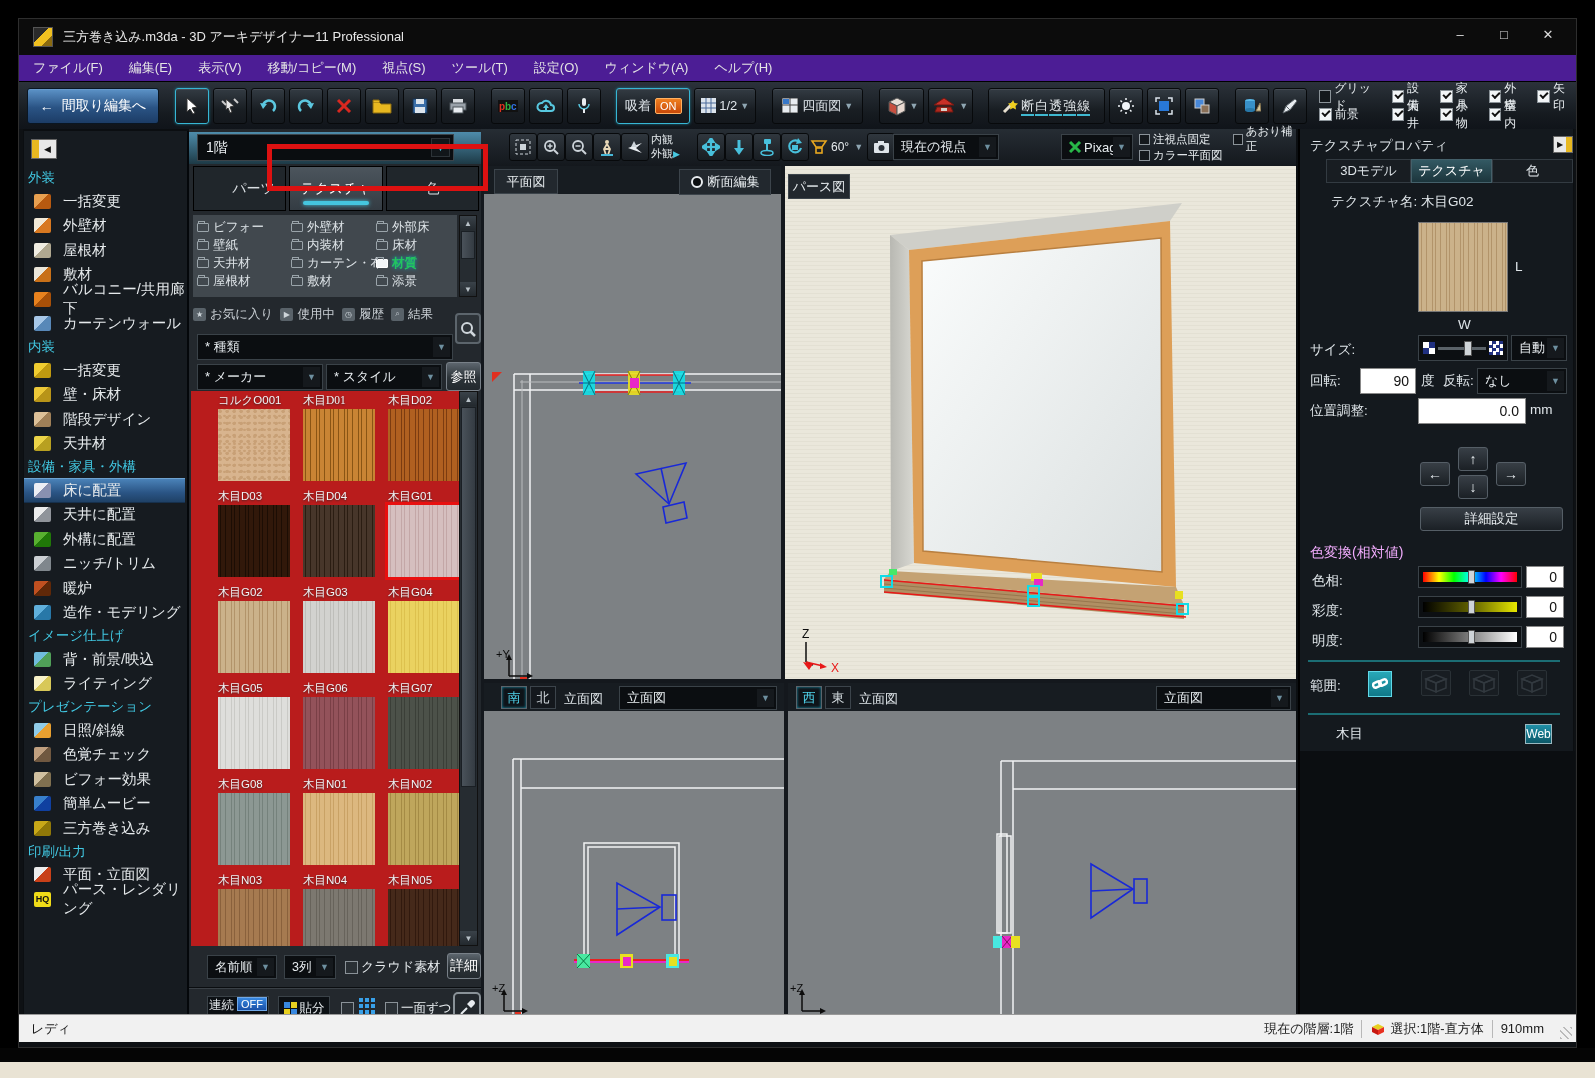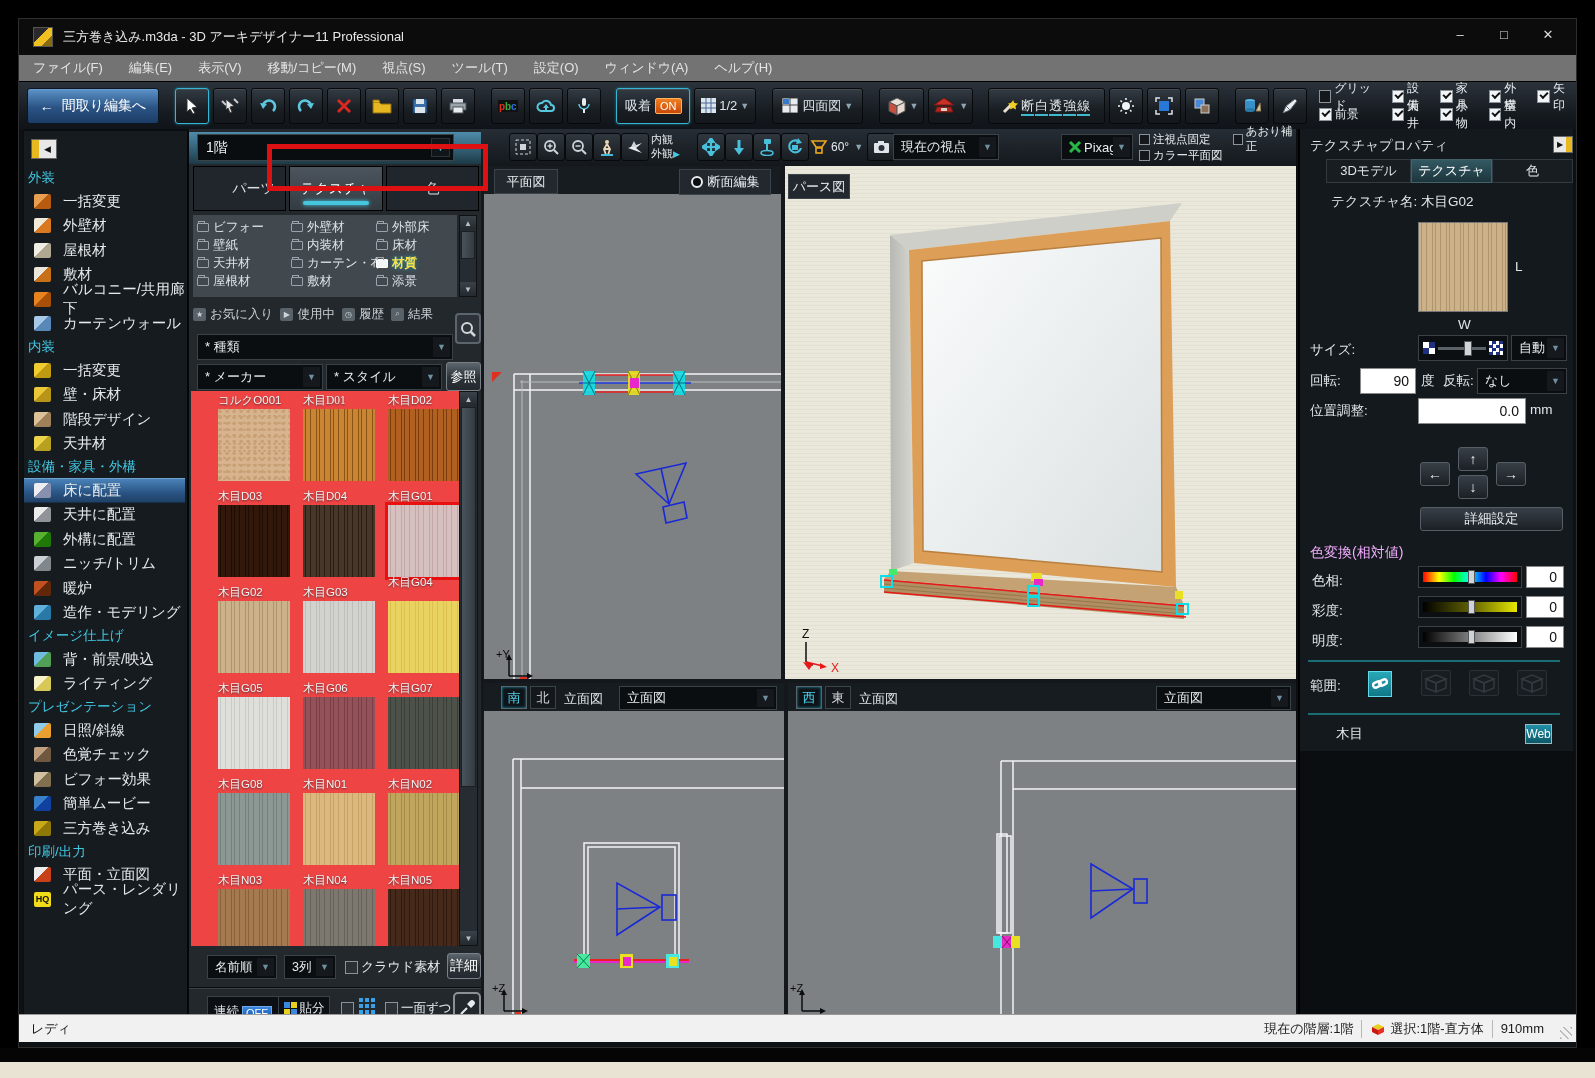--- a/index.html
+++ b/index.html
@@ -5,21 +5,21 @@
 *{margin:0;padding:0;box-sizing:border-box}
 html,body{width:1595px;height:1078px;background:#000;font-family:"Liberation Sans",sans-serif;overflow:hidden;position:relative}
 #app{position:absolute;left:18px;top:18px;width:1559px;height:1030px;background:#0e1114;border:1px solid #2e2e2e}
 
 #titlebar{position:absolute;left:0;top:0;right:0;height:36px;background:#0c0c0c;display:flex;align-items:center}
 #applogo{width:20px;height:20px;margin-left:14px;background:linear-gradient(135deg,#2a2a2a 0 40%,#f0c020 40% 70%,#8a6a10 70%);border:1px solid #555}
 #apptitle{color:#e8e8e8;font-size:13px;margin-left:10px}
 .winbtn{width:44px;height:30px;display:flex;align-items:center;justify-content:center;color:#ddd;font-size:13px}
 #winbtns{position:absolute;right:6px;top:0;display:flex}
 
-#menubar{position:absolute;left:0;top:36px;right:0;height:26px;background:#737373;display:flex;align-items:center;padding-left:14px;gap:26px}
+#menubar{position:absolute;left:0;top:36px;right:0;height:26px;background:#4c1d95;display:flex;align-items:center;padding-left:14px;gap:26px}
 #menubar span{color:#e4e4e4;font-size:13px}
 
 #toolbar{position:absolute;left:0;top:62px;right:0;height:48px;background:linear-gradient(180deg,#2b323a,#151a1f 70%,#10141a);border-top:1px solid #000;display:flex;align-items:center;padding-left:8px;gap:4px}
 .tbtn{height:36px;min-width:34px;background:linear-gradient(180deg,#333b43,#191e23 60%,#14181d);border:1px solid #07090b;border-radius:3px;display:flex;align-items:center;justify-content:center;color:#dfe5ea;font-size:12px;box-shadow:inset 0 1px 0 rgba(255,255,255,.09)}
 .tbtn.active{border:1px solid #37b6d4;box-shadow:0 0 3px #1b768c,inset 0 1px 0 rgba(255,255,255,.09)}
 .tbsep{width:8px}
 #backbtn{width:136px;background:linear-gradient(180deg,#5c93c8,#2a5384 55%,#1c3c66);border:1px solid #0a1622;color:#fff;font-size:14px;gap:8px}
 .ddarrow{color:#8fa6b2;font-size:9px;margin-left:3px}
 .checkgrid{display:flex;gap:10px;margin-left:8px}
 .checkcol{display:flex;flex-direction:column;gap:2px}
@@ -47,32 +47,32 @@
 #floorarr{position:absolute;right:3px;top:3px;width:19px;height:19px;background:#11161a;border:1px solid #2c3338;color:#49b9d6;font-size:9px;display:flex;align-items:center;justify-content:center}
 .ptab{position:absolute;top:37px;height:45px;background:#20262b;border:1px solid #000;color:#d9dee2;font-size:14px;display:flex;align-items:center;justify-content:center}
 .ptab.active{background:linear-gradient(180deg,#4c555d,#343c43);color:#fff}
 .ptab.active .underline{position:absolute;bottom:5px;left:14%;width:72%;height:4px;background:#45c6de;border-radius:2px;box-shadow:0 0 4px #45c6de}
 #catlist{position:absolute;left:4px;top:86px;width:264px;height:82px;background:#41484e;overflow:hidden}
 .catitem{position:absolute;display:flex;align-items:center;gap:4px;height:16px}
 .folder{width:12px;height:9px;border:1px solid #9aa4aa;border-radius:1px;position:relative;background:transparent}
 .folder:before{content:"";position:absolute;left:0;top:-3px;width:5px;height:2px;border:1px solid #9aa4aa;border-bottom:none}
 .catitem span{color:#dde3e7;font-size:12.5px;white-space:nowrap}
 .catitem.sel .folder{background:#f2f5f7;border-color:#fff}
-.catitem.sel span{color:#fde047;font-weight:bold;text-shadow:0 0 4px #1a97b4}
+.catitem.sel span{color:#22c55e;font-weight:bold;text-shadow:0 0 4px #1a97b4}
 .vscroll{position:absolute;background:#262c31;border:1px solid #111}
 .varrow{position:absolute;left:0;width:100%;height:14px;background:linear-gradient(180deg,#3a4249,#23292e);color:#b9c2c8;font-size:8px;display:flex;align-items:center;justify-content:center}
 .vthumb{position:absolute;left:1px;background:linear-gradient(90deg,#4a525a,#343b42);border:1px solid #1a1f24}
 #filterrow{position:absolute;left:4px;top:172px;width:250px;height:26px;display:flex;align-items:center;gap:7px}
 .fitem{display:flex;align-items:center;gap:4px;color:#c9cfd4;font-size:12.5px}
 .ficon{width:13px;height:13px;border-radius:2px;background:#596269;display:flex;align-items:center;justify-content:center;color:#cdd4d9;font-size:8px}
 #searchbtn{position:absolute;left:266px;top:184px;width:26px;height:31px;background:#2d3338;border:2px solid #5c656c;border-radius:4px;display:flex;align-items:center;justify-content:center}
 .dd{background:#0b0e11;border:1px solid #3a4248;color:#e8edf0;font-size:13px;display:flex;align-items:center;padding-left:7px;position:absolute}
 .dd .arr{position:absolute;right:2px;top:2px;bottom:2px;width:17px;background:#15191d;color:#6e90a0;font-size:9px;display:flex;align-items:center;justify-content:center}
 .btn3d{background:linear-gradient(180deg,#5d666e,#2c3338 55%,#23292e);border:1px solid #788088;border-radius:3px;color:#fff;font-size:13px;display:flex;align-items:center;justify-content:center;position:absolute}
-#texgrid{position:absolute;left:2px;top:262px;width:268px;height:555px;background:#ef4444;overflow:hidden}
+#texgrid{position:absolute;left:2px;top:262px;width:268px;height:555px;background:#b91c1c;overflow:hidden}
 .texlabel{position:absolute;color:#f2f4f6;font-size:11.5px;text-shadow:0 1px 2px rgba(40,40,40,.8);white-space:nowrap}
 .texthumb{position:absolute;width:72px;height:72px}
 .texthumb.sel{outline:3px solid #e81010;outline-offset:0}
 
 #center{position:absolute;left:462px;top:110px;width:815px;height:887px;background:#14181d}
 #vptoolbar{position:absolute;left:0;top:0;width:815px;height:37px;background:linear-gradient(180deg,#262d34,#14181d)}
 .vbtn{position:absolute;top:4px;height:28px;width:28px;background:linear-gradient(180deg,#30373e,#181d22);border:1px solid #07090b;border-radius:3px;display:flex;align-items:center;justify-content:center;color:#dfe5ea;font-size:12px}
 .pane{position:absolute;background:#7d8184;overflow:hidden}
 .panehdr{position:absolute;left:0;top:0;right:0;height:28px;background:#171c21}
 .panetab{position:absolute;background:#22282e;border:1px solid #3c444b;color:#e8edf0;font-size:13px;display:flex;align-items:center;justify-content:center}
@@ -586,21 +586,21 @@
         <div class="texlabel" style="left: 27px; top: 98px;">木目D03</div>
         <div class="texthumb" style="left: 27px; top: 114px; background: repeating-linear-gradient(90deg, rgb(49, 24, 10) 0px, rgb(49, 24, 10) 2px, rgb(28, 13, 4) 2px, rgb(28, 13, 4) 3px, rgb(49, 24, 10) 3px, rgb(49, 24, 10) 7px, rgb(28, 13, 4) 7px, rgb(28, 13, 4) 8px, rgb(49, 24, 10) 8px, rgb(49, 24, 10) 13px, rgb(28, 13, 4) 13px, rgb(28, 13, 4) 14px);"></div>
         <div class="texlabel" style="left: 112px; top: 98px;">木目D04</div>
         <div class="texthumb" style="left: 112px; top: 114px; background: repeating-linear-gradient(90deg, rgb(71, 54, 42) 0px, rgb(71, 54, 42) 2px, rgb(43, 29, 18) 2px, rgb(43, 29, 18) 3px, rgb(71, 54, 42) 3px, rgb(71, 54, 42) 7px, rgb(43, 29, 18) 7px, rgb(43, 29, 18) 8px, rgb(71, 54, 42) 8px, rgb(71, 54, 42) 13px, rgb(43, 29, 18) 13px, rgb(43, 29, 18) 14px);"></div>
         <div class="texlabel" style="left: 197px; top: 98px;">木目G01</div>
         <div class="texthumb sel" style="left: 197px; top: 114px; background: repeating-linear-gradient(90deg, rgb(213, 191, 191) 0px, rgb(213, 191, 191) 2px, rgb(195, 167, 167) 2px, rgb(195, 167, 167) 3px, rgb(213, 191, 191) 3px, rgb(213, 191, 191) 7px, rgb(195, 167, 167) 7px, rgb(195, 167, 167) 8px, rgb(213, 191, 191) 8px, rgb(213, 191, 191) 13px, rgb(195, 167, 167) 13px, rgb(195, 167, 167) 14px);"></div>
         <div class="texlabel" style="left: 27px; top: 194px;">木目G02</div>
         <div class="texthumb" style="left: 27px; top: 210px; background: repeating-linear-gradient(90deg, rgb(203, 178, 138) 0px, rgb(203, 178, 138) 2px, rgb(178, 148, 106) 2px, rgb(178, 148, 106) 3px, rgb(203, 178, 138) 3px, rgb(203, 178, 138) 7px, rgb(178, 148, 106) 7px, rgb(178, 148, 106) 8px, rgb(203, 178, 138) 8px, rgb(203, 178, 138) 13px, rgb(178, 148, 106) 13px, rgb(178, 148, 106) 14px);"></div>
         <div class="texlabel" style="left: 112px; top: 194px;">木目G03</div>
         <div class="texthumb" style="left: 112px; top: 210px; background: repeating-linear-gradient(90deg, rgb(210, 210, 207) 0px, rgb(210, 210, 207) 2px, rgb(190, 190, 186) 2px, rgb(190, 190, 186) 3px, rgb(210, 210, 207) 3px, rgb(210, 210, 207) 7px, rgb(190, 190, 186) 7px, rgb(190, 190, 186) 8px, rgb(210, 210, 207) 8px, rgb(210, 210, 207) 13px, rgb(190, 190, 186) 13px, rgb(190, 190, 186) 14px);"></div>
-        <div class="texlabel" style="left: 197px; top: 184px;">木目G04</div>
+        <div class="texlabel" style="left: 197px; top: 194px;">木目G04</div>
         <div class="texthumb" style="left: 197px; top: 210px; background: repeating-linear-gradient(90deg, rgb(234, 210, 96) 0px, rgb(234, 210, 96) 2px, rgb(221, 193, 78) 2px, rgb(221, 193, 78) 3px, rgb(234, 210, 96) 3px, rgb(234, 210, 96) 7px, rgb(221, 193, 78) 7px, rgb(221, 193, 78) 8px, rgb(234, 210, 96) 8px, rgb(234, 210, 96) 13px, rgb(221, 193, 78) 13px, rgb(221, 193, 78) 14px);"></div>
         <div class="texlabel" style="left: 27px; top: 290px;">木目G05</div>
         <div class="texthumb" style="left: 27px; top: 306px; background: repeating-linear-gradient(90deg, rgb(222, 222, 219) 0px, rgb(222, 222, 219) 2px, rgb(202, 202, 198) 2px, rgb(202, 202, 198) 3px, rgb(222, 222, 219) 3px, rgb(222, 222, 219) 7px, rgb(202, 202, 198) 7px, rgb(202, 202, 198) 8px, rgb(222, 222, 219) 8px, rgb(222, 222, 219) 13px, rgb(202, 202, 198) 13px, rgb(202, 202, 198) 14px);"></div>
         <div class="texlabel" style="left: 112px; top: 290px;">木目G06</div>
         <div class="texthumb" style="left: 112px; top: 306px; background: repeating-linear-gradient(90deg, rgb(147, 82, 90) 0px, rgb(147, 82, 90) 2px, rgb(122, 63, 70) 2px, rgb(122, 63, 70) 3px, rgb(147, 82, 90) 3px, rgb(147, 82, 90) 7px, rgb(122, 63, 70) 7px, rgb(122, 63, 70) 8px, rgb(147, 82, 90) 8px, rgb(147, 82, 90) 13px, rgb(122, 63, 70) 13px, rgb(122, 63, 70) 14px);"></div>
         <div class="texlabel" style="left: 197px; top: 290px;">木目G07</div>
         <div class="texthumb" style="left: 197px; top: 306px; background: repeating-linear-gradient(90deg, rgb(76, 81, 73) 0px, rgb(76, 81, 73) 2px, rgb(59, 63, 56) 2px, rgb(59, 63, 56) 3px, rgb(76, 81, 73) 3px, rgb(76, 81, 73) 7px, rgb(59, 63, 56) 7px, rgb(59, 63, 56) 8px, rgb(76, 81, 73) 8px, rgb(76, 81, 73) 13px, rgb(59, 63, 56) 13px, rgb(59, 63, 56) 14px);"></div>
         <div class="texlabel" style="left: 27px; top: 386px;">木目G08</div>
         <div class="texthumb" style="left: 27px; top: 402px; background: repeating-linear-gradient(90deg, rgb(140, 152, 147) 0px, rgb(140, 152, 147) 2px, rgb(117, 130, 124) 2px, rgb(117, 130, 124) 3px, rgb(140, 152, 147) 3px, rgb(140, 152, 147) 7px, rgb(117, 130, 124) 7px, rgb(117, 130, 124) 8px, rgb(140, 152, 147) 8px, rgb(140, 152, 147) 13px, rgb(117, 130, 124) 13px, rgb(117, 130, 124) 14px);"></div>
         <div class="texlabel" style="left: 112px; top: 386px;">木目N01</div>
@@ -628,21 +628,21 @@
         <div class="arr">▼</div>
       </div>
     <div class="cbrow" style="position:absolute;left:156px;top:830px">
         <div class="cbox" style="background:#2a3035"></div>
         <span class="cblabel" style="font-size:13px">クラウド素材</span>
       </div>
     <div class="btn3d" style="left:258px;top:824px;width:34px;height:26px">
         <span style="font-size:14px">詳細</span>
       </div>
     <div style="position:absolute;left:0;top:858px;width:292px;height:2px;background:#0a0d10;border-bottom:1px solid #3a4046"></div>
-    <div style="position:absolute;left:18px;top:867px;width:72px;height:25px;background:#0c1014;border:1px solid #3a4248;display:flex;align-items:flex-end;justify-content:center;gap:3px">
+    <div style="position:absolute;left:18px;top:867px;width:62px;height:25px;background:#0c1014;border:1px solid #3a4248;display:flex;align-items:flex-start;justify-content:center;gap:3px">
         <span class="cblabel" style="font-size:12.5px">連続</span>
         <span style="background:linear-gradient(180deg,#3888e0,#1850a8);color:#fff;font-size:11px;padding:0 3px;border:1px solid #70a8e8">OFF</span>
       </div>
     <div style="position:absolute;left:89px;top:867px;width:52px;height:25px;background:#0c1014;border:1px solid #3a4248;display:flex;align-items:center;justify-content:center;gap:3px">
         <svg width="13" height="13">
           <rect x="0" y="0" width="6" height="6" fill="#3888e0"></rect>
           <rect x="7" y="0" width="6" height="6" fill="#e8d020"></rect>
           <rect x="0" y="7" width="6" height="6" fill="#e8d020"></rect>
           <rect x="7" y="7" width="6" height="6" fill="#3888e0"></rect>
         </svg>

